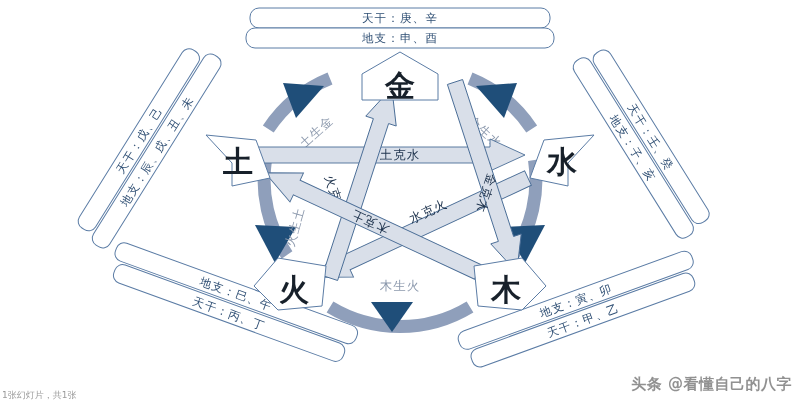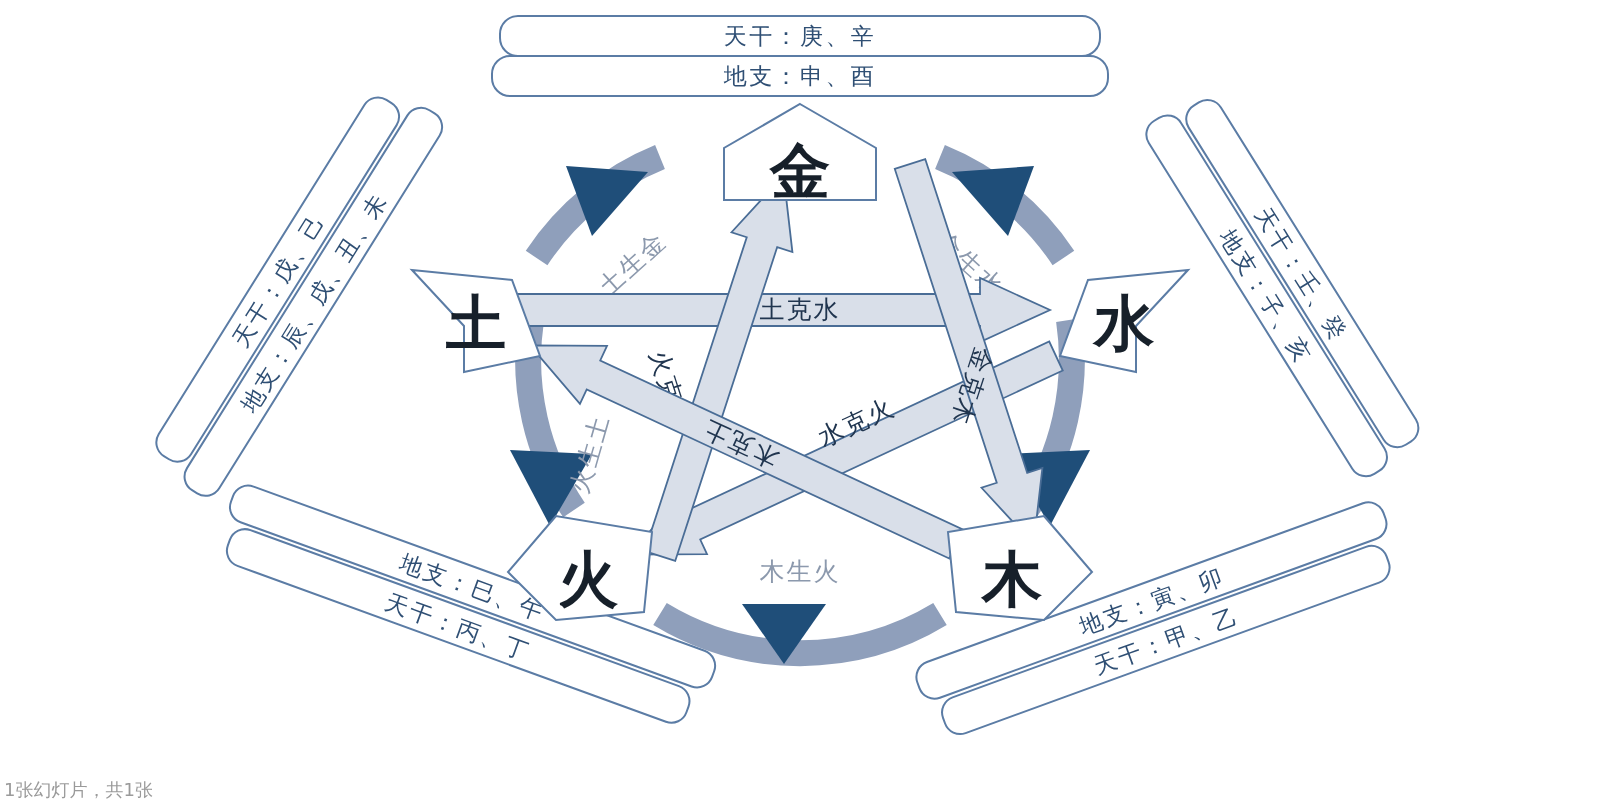--- a/index.html
+++ b/index.html
@@ -132,16 +132,17 @@
       <text x="294" y="300" text-anchor="middle" class="elemtxt">火</text>
     </g>
 
     <g>
       <polygon points="206,135 232,163 232,186 270,178 256,140" fill="#ffffff" stroke="#5b7ca5" stroke-width="1"></polygon>
       <text x="238" y="172" text-anchor="middle" class="elemtxt">土</text>
     </g>
 
   </svg>
 
+  <div class="mark">头条 @看懂自己的八字</div>
 
   <div class="corner">1张幻灯片，共1张</div>
 
 </div>
 
 </body></html>

